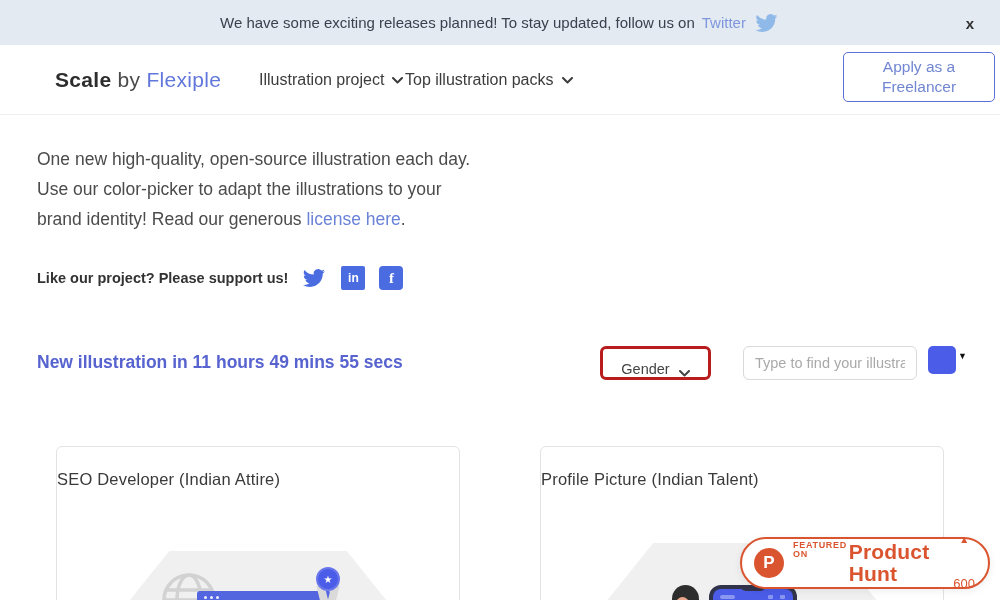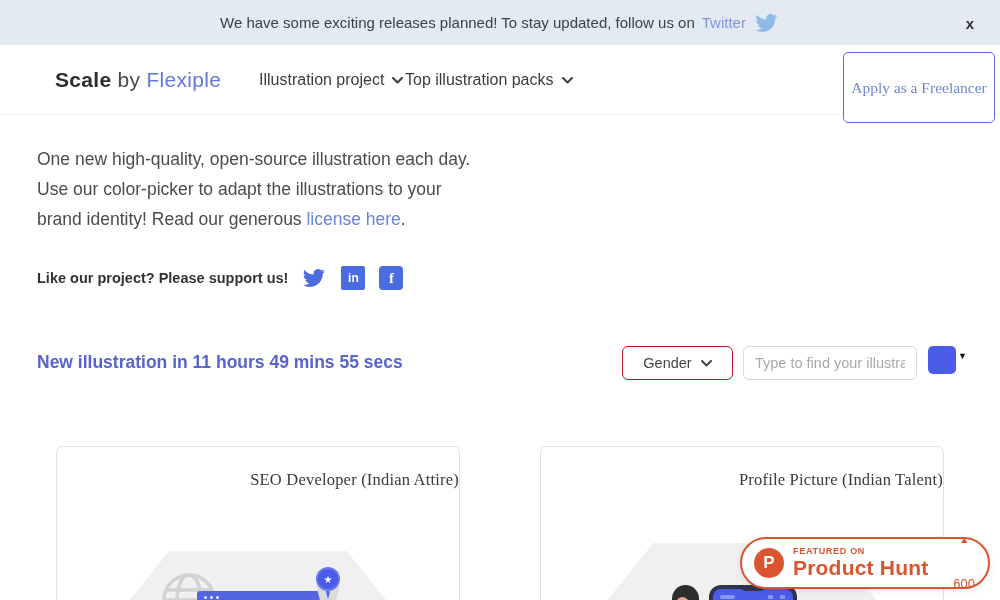--- a/index.html
+++ b/index.html
@@ -23,23 +23,23 @@
   .logo-scale { font-weight:bold; color:#2d2d2d; }
   .logo-by { color:#4a4a4a; }
   .logo-flexiple { color:#6277dc; }
   .nav-item { position:absolute; top:0; height:70px; display:flex; align-items:center;
               gap:8px; font-size:16px; color:#3c3c3c; cursor:pointer; }
   .nav-item-1 { left:259px; } .nav-item-2 { left:405px; }
   .chev svg { width:11px; height:7px; display:block; }
   .hire-btn { position:absolute; left:668px; top:7px; width:161px; height:56px;
               background:#2d3eb6; border:none; border-radius:5px; color:#fff;
               font-size:15.5px; font-family:inherit; line-height:20px; cursor:pointer; }
-  .apply-btn { position:absolute; left:843px; top:7px; width:152px; height:71px;
+  .apply-btn { position:absolute; left:843px; top:7px; width:152px; height:50px;
                background:#fff; border:1.5px solid #5b6fd6; border-radius:5px;
-               color:#7186d2; font-size:15.5px; font-family:Liberation Serif, serif; line-height:20px; cursor:pointer; }
+               color:#7186d2; font-size:15.5px; font-family:Liberation Sans, sans-serif; line-height:20px; cursor:pointer; }
 
   
   .intro { position:absolute; left:37px; top:144px; font-size:17.5px;
            line-height:30px; color:#4b4b4b; }
   .intro span { display:block; }
   .intro .inline { display:inline; }
   .license-link { color:#6b83d6; text-decoration:none; cursor:pointer; }
 
   
   .support { position:absolute; left:37px; top:265px; height:26px;
@@ -48,38 +48,38 @@
   .social { display:flex; align-items:center; gap:14px; margin-left:13px; }
   .soc-twitter svg { width:26px; height:22px; fill:#4a6ce0; display:block; cursor:pointer; }
   .soc-box { width:24px; height:24px; background:#4a6ce0; color:#fff; display:flex;
              align-items:center; justify-content:center; font-weight:bold; cursor:pointer; }
   .soc-linkedin { border-radius:2px; font-size:12px; }
   .soc-facebook { border-radius:4px; font-size:15px; font-family:"Liberation Serif", serif; }
 
   
   .countdown { position:absolute; left:37px; top:352px; font-size:17.5px;
                font-weight:bold; color:#5763cf; }
-  .gender-btn { position:absolute; left:622px; top:346px; width:111px; height:34px;
-                background:#fff; border:1px solid #b91c1c; border-radius:6px;
-                display:flex; align-items:center; justify-content:center; gap:9px;
+  .gender-btn { position:absolute; left:600px; top:346px; width:111px; height:34px;
+                background:#fff; border:3px solid #b91c1c; border-radius:6px;
+                display:flex; align-items:flex-end; justify-content:center; gap:9px;
                 font-size:14.5px; color:#444; font-family:inherit; cursor:pointer; }
   .search-input { position:absolute; left:743px; top:346px; width:174px; height:34px;
                   border:1px solid #d9d9d9; border-radius:6px; padding:0 11px;
                   font-size:14.5px; color:#444; font-family:inherit; outline:none; }
   .search-input::placeholder { color:#a9a9a9; }
   .swatch { position:absolute; left:928px; top:346px; width:28px; height:28px;
             background:#4a5ce8; border-radius:5px; cursor:pointer; }
   .swatch-caret { position:absolute; left:958px; top:351px; font-size:9px; color:#111; cursor:pointer; }
 
   
   .card { position:absolute; top:446px; width:404px; height:200px; background:#fff;
           border:1px solid #e3e3e3; border-radius:6px; overflow:hidden; }
   .card-1 { left:56px; } .card-2 { left:540px; }
-  .card-title { margin-top:23px; text-align:right; font-size:16.5px; color:#3a3a3a;
-                letter-spacing:.2px;font-family:Liberation Serif, serif; }
+  .card-title { margin-top:23px; text-align:left; font-size:16.5px; color:#3a3a3a;
+                letter-spacing:.2px; }
   .trapezoid { position:absolute; left:16px; top:104px; width:370px; height:120px;
                background:#f0f0f0; clip-path:polygon(26% 0, 74% 0, 100% 100%, 0 100%); }
   .card-2 .trapezoid { top:96px; }
   .globe { position:absolute; left:104px; top:125px; }
   .bluebar { position:absolute; left:140px; top:144px; width:134px; height:60px;
              background:#5465e0; border-radius:3px 3px 0 0; }
   .dots { position:absolute; left:7px; top:5px; display:flex; gap:3px; }
   .dot { width:3px; height:3px; border-radius:50%; background:#fff; opacity:.9; }
   .ribbon { position:absolute; width:8px; height:22px; background:#dadada; }
   .ribbon-l { left:262px; top:138px; transform:rotate(-14deg); }
@@ -105,21 +105,21 @@
   .phone-dot-1 { right:20px; } .phone-dot-2 { right:8px; }
 
   
   .ph-badge { position:absolute; left:740px; top:537px; width:250px; height:52px;
               background:#fff; border:2px solid #da552f; border-radius:27px;
               display:flex; align-items:center; padding:0 13px 0 12px;
               box-shadow:0 2px 8px rgba(0,0,0,.07); cursor:pointer; z-index:10; }
   .ph-logo { width:30px; height:30px; border-radius:50%; background:#da552f; color:#fff;
              font-weight:bold; font-size:17px; display:flex; align-items:center;
              justify-content:center; flex-shrink:0; }
-  .ph-text { margin-left:9px; display:flex; flex-direction:column; line-height:1.05; }
+  .ph-text { margin-left:9px; display:flex; flex-direction:row; line-height:1.05; }
   .ph-featured { font-size:9px; font-weight:bold; letter-spacing:.7px; color:#da552f; }
   .ph-name { font-size:21px; font-weight:bold; color:#da552f; letter-spacing:.2px; }
   .ph-vote { margin-left:auto; display:flex; flex-direction:column; align-items:center;
              color:#da552f; line-height:1.1; }
   .ph-arrow { font-size:10px; }
   .ph-count { font-size:13px; font-weight:normal;margin-top:32px; }
 </style>
 </head>
 <body>
 

